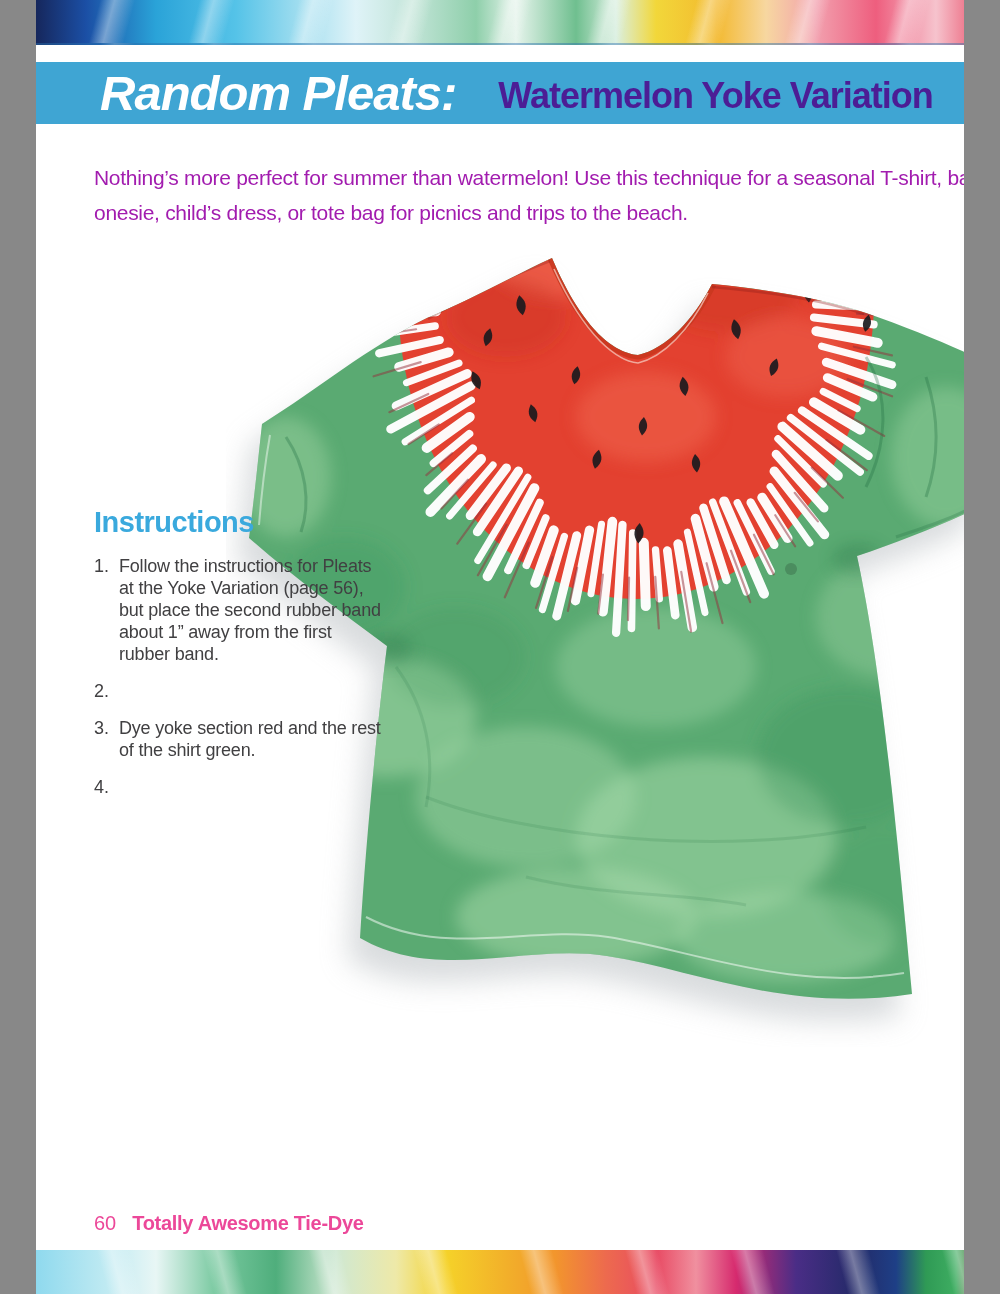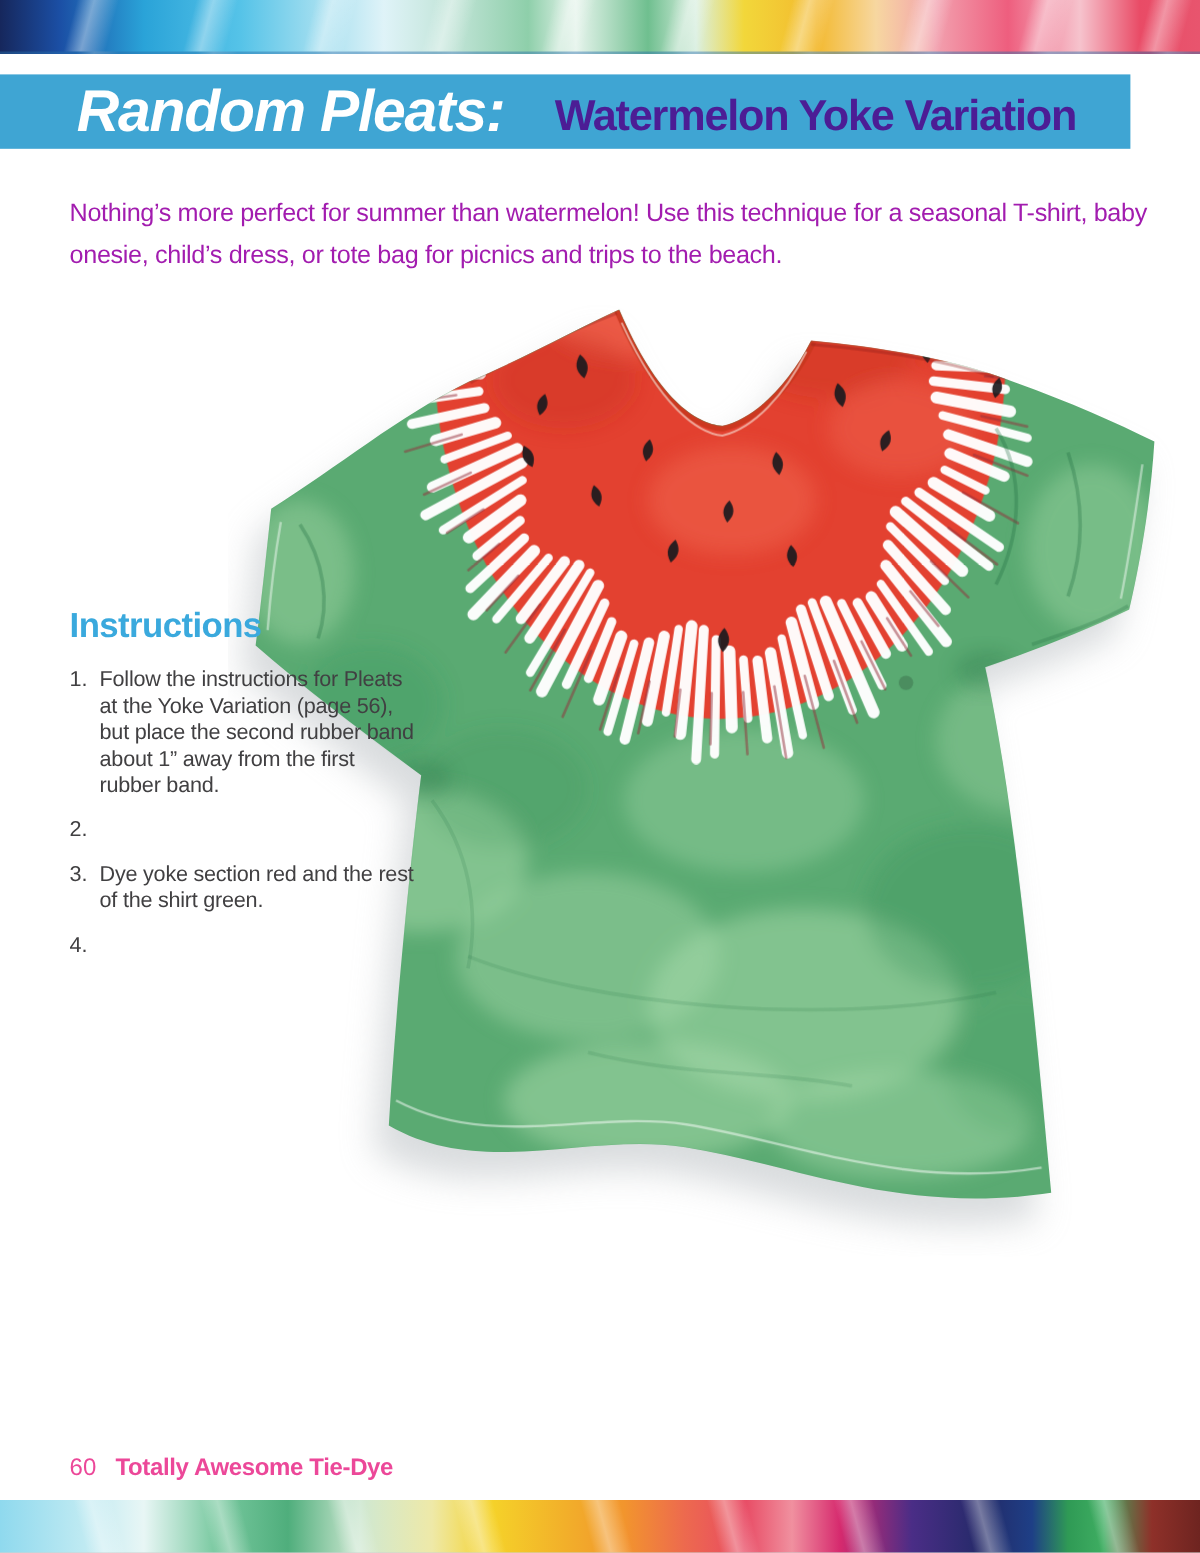--- a/index.html
+++ b/index.html
@@ -1,17 +1,17 @@
 <!DOCTYPE html>
 <html><head>
 <meta charset="utf-8">
 <style>
   html,body{margin:0;padding:0;background:#888;}
   .page{
-    position:relative;width:1000px;height:1294px;background:#ffffff;
+    position:relative;width:928px;height:1294px;background:#ffffff;
     margin:0 auto;overflow:hidden;
     font-family:"Liberation Sans","DejaVu Sans",sans-serif;
   }
   
   .tiedye{position:absolute;left:0;width:1000px;}
   .tiedye.top{
     top:0;height:43px;
     background:
       repeating-linear-gradient(105deg, rgba(255,255,255,0) 0 62px, rgba(255,255,255,.40) 76px, rgba(255,255,255,0) 96px),
       linear-gradient(90deg,#16275c 0%,#1b4fa5 5%,#2aa3d8 12%,#55c3e8 20%,#a8e0f0 27%,#dff3f8 32%,#bfe3d5 38%,#8ecfaa 44%,#e6f4ec 48%,#6fbf8f 54%,#d9efe0 58%,#f2d73a 62%,#f3b92e 68%,#f7d7a0 73%,#f2a0ae 78%,#ee5e7e 84%,#f6c3cd 90%,#e94b66 95%,#e8556e 100%);

